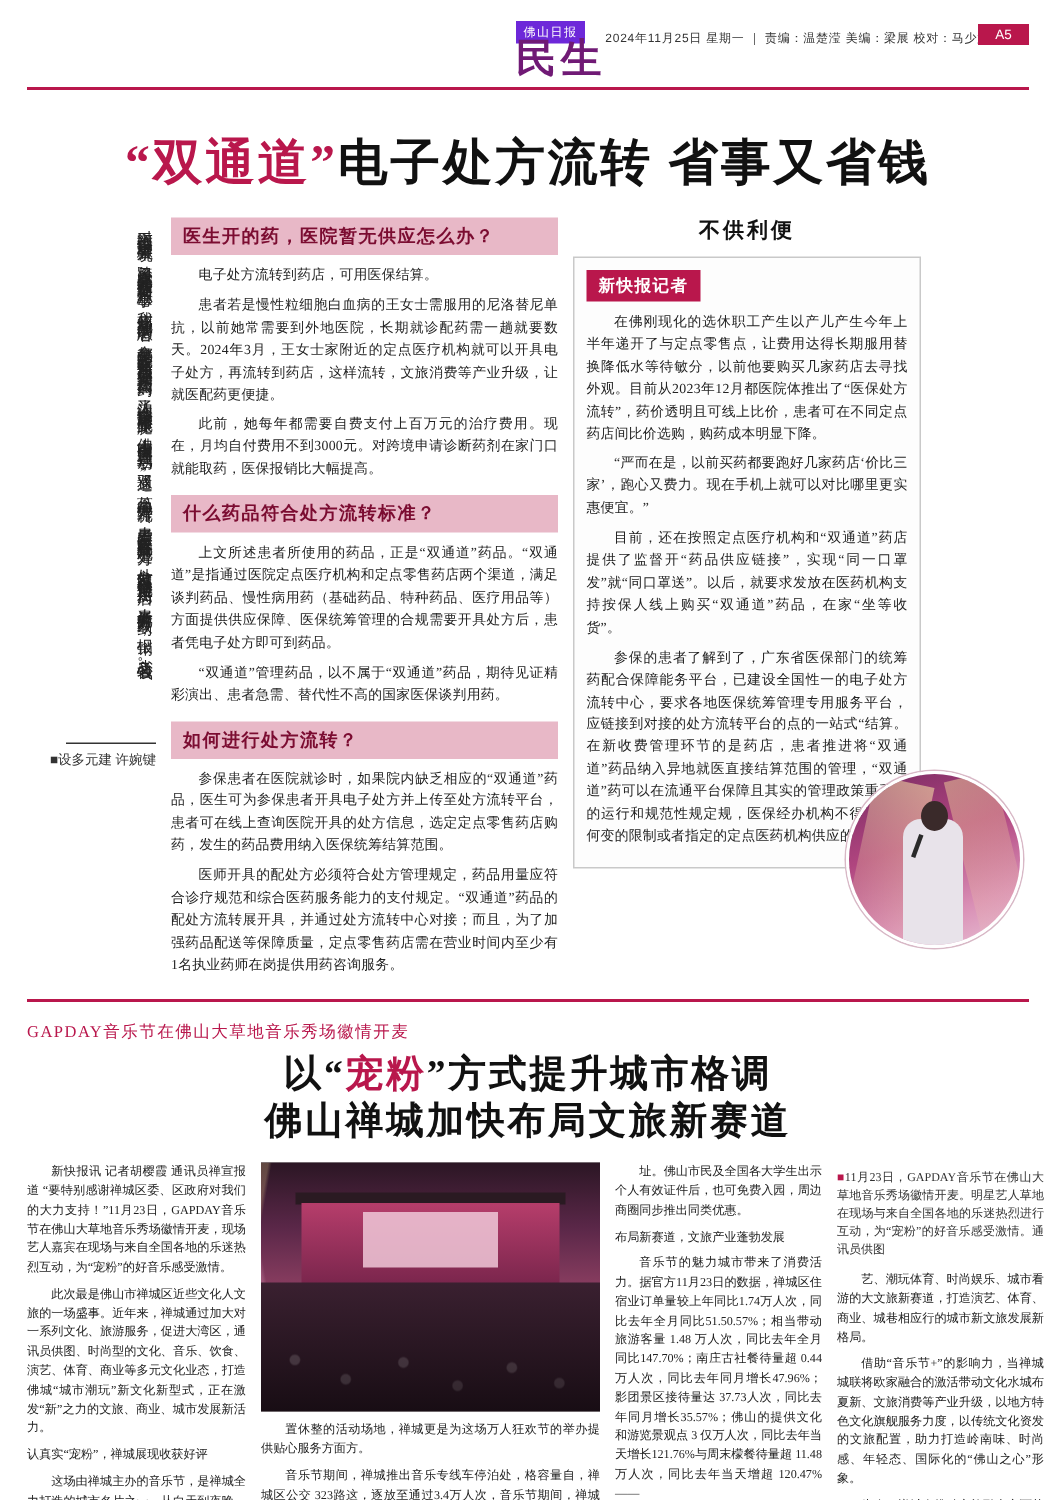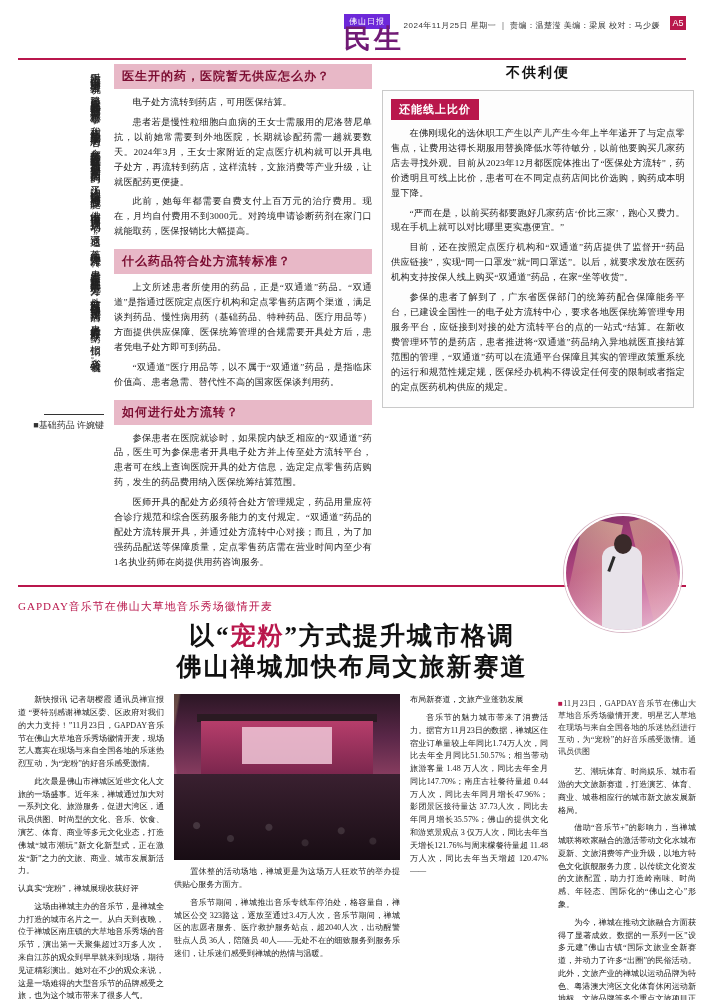--- a/index.html
+++ b/index.html
@@ -25,38 +25,38 @@
     font-size:27px;font-weight:bold;color:#701a75;
     letter-spacing:3px;line-height:1;
   }
   .mh-meta{
     position:absolute;right:26px;top:6px;
     font-size:8px;color:#333;letter-spacing:.5px;
     font-family:"Liberation Sans",sans-serif;
   }
   .mh-page{
     position:absolute;right:0;top:2px;
-    width:16px;height:14px;background:#b9174c;color:#fff;
+    width:34px;height:14px;background:#b9174c;color:#fff;
     font-size:9px;text-align:center;line-height:14px;
     font-family:"Liberation Sans",sans-serif;
   }
 
   
   .headline{
     text-align:center;margin-top:26px;margin-bottom:14px;
     font-size:33px;font-weight:bold;letter-spacing:2px;
     color:#111;
   }
   .headline .hl-red{color:#b9174c;}
 
   
   .top-article{display:flex;gap:10px;margin-top:4px;}
   .col-left{width:86px;flex:none;}
   .col-mid{width:258px;flex:none;}
-  .col-right{width:312px;flex:none;}
+  .col-right{width:232px;flex:none;}
 
   .vtext{
     writing-mode:vertical-rl;
     text-orientation:upright;
     font-size:10.5px;line-height:1.65;
     letter-spacing:1px;
     height:340px;
     color:#222;
     margin-left:auto;
     text-align:justify;
@@ -159,54 +159,57 @@
 
 <div class="page">
 
   <div class="masthead">
     <div class="mh-badge">佛山日报</div>
     <div class="mh-title">民生</div>
     <div class="mh-meta">2024年11月25日 星期一 ｜ 责编：温楚滢  美编：梁展  校对：马少媛</div>
     <div class="mh-page">A5</div>
   </div>
 
+  <div class="headline">
+    <span class="hl-red">“双通道”</span><span>电子处方流转 省事又省钱</span>
+  </div>
 
   <div class="top-article">
 
     <div class="col-left">
       <div class="vtext">对于门诊特定病种患者来说，跨多日看完需要的特殊药需要是一件烦心事。我广州等地急开的病患者，全都是要跨院诊断需要开药最后日还需要到定点药店购药。为了让门诊特定病种患者少跑腿，佛山市医保局近日正式启动“双通道”药品电子处方流转，患者只需在定点医疗机构开具电子处方，处方信息即可自动流转至定点药店，患者凭处方即可取药、报销，省心又省钱。</div>
       <div class="vrule"></div>
-      <div class="vsig">■基础药品 许婉键</div>
+      <div class="vsig">■设多元建 许婉键</div>
     </div>
 
     <div class="col-mid">
       <div class="sec-head first">医生开的药，医院暂无供应怎么办？</div>
       <div class="body-txt">
         <p>电子处方流转到药店，可用医保结算。</p>
         <p>患者若是慢性粒细胞白血病的王女士需服用的尼洛替尼单抗，以前她常需要到外地医院，长期就诊配药需一趟就要数天。2024年3月，王女士家附近的定点医疗机构就可以开具电子处方，再流转到药店，这样流转，文旅消费等产业升级，让就医配药更便捷。</p>
         <p>此前，她每年都需要自费支付上百万元的治疗费用。现在，月均自付费用不到3000元。对跨境申请诊断药剂在家门口就能取药，医保报销比大幅提高。</p>
       </div>
 
       <div class="sec-head">什么药品符合处方流转标准？</div>
       <div class="body-txt">
         <p>上文所述患者所使用的药品，正是“双通道”药品。“双通道”是指通过医院定点医疗机构和定点零售药店两个渠道，满足谈判药品、慢性病用药（基础药品、特种药品、医疗用品等）方面提供供应保障、医保统筹管理的合规需要开具处方后，患者凭电子处方即可到药品。</p>
-        <p>“双通道”医疗用品等，以不属于“双通道”药品，是指临床价值高、患者急需、替代性不高的国家医保谈判用药。</p>
+        <p>“双通道”管理药品，以不属于“双通道”药品，期待见证精彩演出、患者急需、替代性不高的国家医保谈判用药。</p>
       </div>
 
       <div class="sec-head">如何进行处方流转？</div>
       <div class="body-txt">
         <p>参保患者在医院就诊时，如果院内缺乏相应的“双通道”药品，医生可为参保患者开具电子处方并上传至处方流转平台，患者可在线上查询医院开具的处方信息，选定定点零售药店购药，发生的药品费用纳入医保统筹结算范围。</p>
         <p>医师开具的配处方必须符合处方管理规定，药品用量应符合诊疗规范和综合医药服务能力的支付规定。“双通道”药品的配处方流转展开具，并通过处方流转中心对接；而且，为了加强药品配送等保障质量，定点零售药店需在营业时间内至少有1名执业药师在岗提供用药咨询服务。</p>
       </div>
     </div>
 
     <div class="col-right">
       <div class="rbox-title">不供利便</div>
       <div class="rbox">
-        <div class="rbox-sub">还能线上比价</div>
+        <div class="rbox-sub">新快报记者</div>
         <div class="body-txt">
           <p>在佛刚现化的选休职工产生以产儿产生今年上半年递开了与定点零售点，让费用达得长期服用替换降低水等待敏分，以前他要购买几家药店去寻找外观。目前从2023年12月都医院体推出了“医保处方流转”，药价透明且可线上比价，患者可在不同定点药店间比价选购，购药成本明显下降。</p>
           <p>“严而在是，以前买药都要跑好几家药店‘价比三家’，跑心又费力。现在手机上就可以对比哪里更实惠便宜。”</p>
           <p>目前，还在按照定点医疗机构和“双通道”药店提供了监督开“药品供应链接”，实现“同一口罩发”就“同口罩送”。以后，就要求发放在医药机构支持按保人线上购买“双通道”药品，在家“坐等收货”。</p>
           <p>参保的患者了解到了，广东省医保部门的统筹药配合保障能务平台，已建设全国性一的电子处方流转中心，要求各地医保统筹管理专用服务平台，应链接到对接的处方流转平台的点的一站式“结算。在新收费管理环节的是药店，患者推进将“双通道”药品纳入异地就医直接结算范围的管理，“双通道”药可以在流通平台保障且其实的管理政策重系统的运行和规范性规定规，医保经办机构不得设定任何变的限制或者指定的定点医药机构供应的规定。</p>
         </div>
       </div>
     </div>
   </div>
 
@@ -252,20 +255,21 @@
       </div>
       <div class="small-txt" style="margin-top:6px;">
         <p>置休整的活动场地，禅城更是为这场万人狂欢节的举办提供贴心服务方面方。</p>
         <p>音乐节期间，禅城推出音乐专线车停泊处，格容量自，禅城区公交 323路这，逐放至通过3.4万人次，音乐节期间，禅城区的志愿者服务、医疗救护服务站点，超2040人次，出动醒警驻点人员 36人，陪随员 40人——无处不在的细致服务到服务乐迷们，让乐迷们感受到禅城的热情与温暖。</p>
 
       </div>
     </div>
 
     <div class="bcol bcol3">
       <div class="small-txt">
+        <p>址。佛山市民及全国各大学生出示个人有效证件后，也可免费入园，周边商圈同步推出同类优惠。</p>
         <p class="noind">布局新赛道，文旅产业蓬勃发展</p>
         <p>音乐节的魅力城市带来了消费活力。据官方11月23日的数据，禅城区住宿业订单量较上年同比1.74万人次，同比去年全月同比51.50.57%；相当带动旅游客量 1.48 万人次，同比去年全月同比147.70%；南庄古社餐待量超 0.44万人次，同比去年同月增长47.96%；影团景区接待量达 37.73人次，同比去年同月增长35.57%；佛山的提供文化和游览景观点 3 仅万人次，同比去年当天增长121.76%与周末檬餐待量超 11.48万人次，同比去年当天增超 120.47%——</p>
 
       </div>
     </div>
 
     <div class="bcol bcol4">
       <div class="caption">
         <span class="cap-mark">■</span><span>11月23日，GAPDAY音乐节在佛山大草地音乐秀场徽情开麦。明星艺人草地在现场与来自全国各地的乐迷热烈进行互动，为“宠粉”的好音乐感受激情。通讯员供图</span>
       </div>

